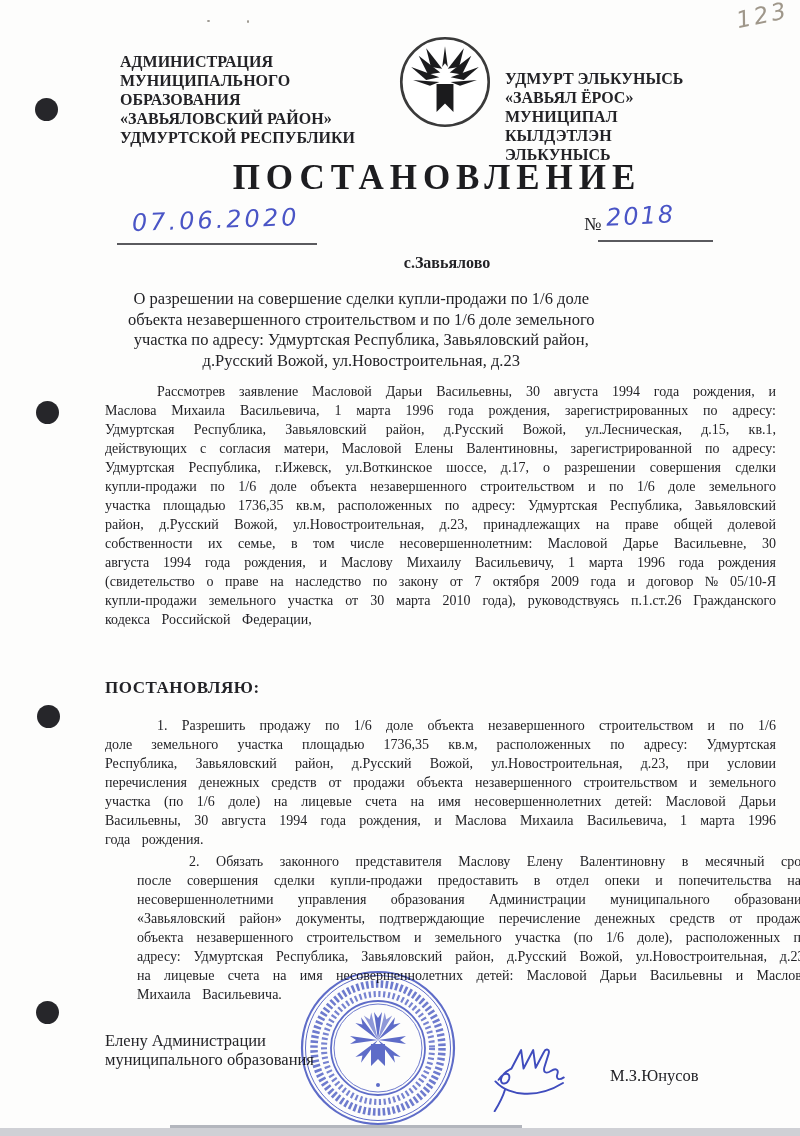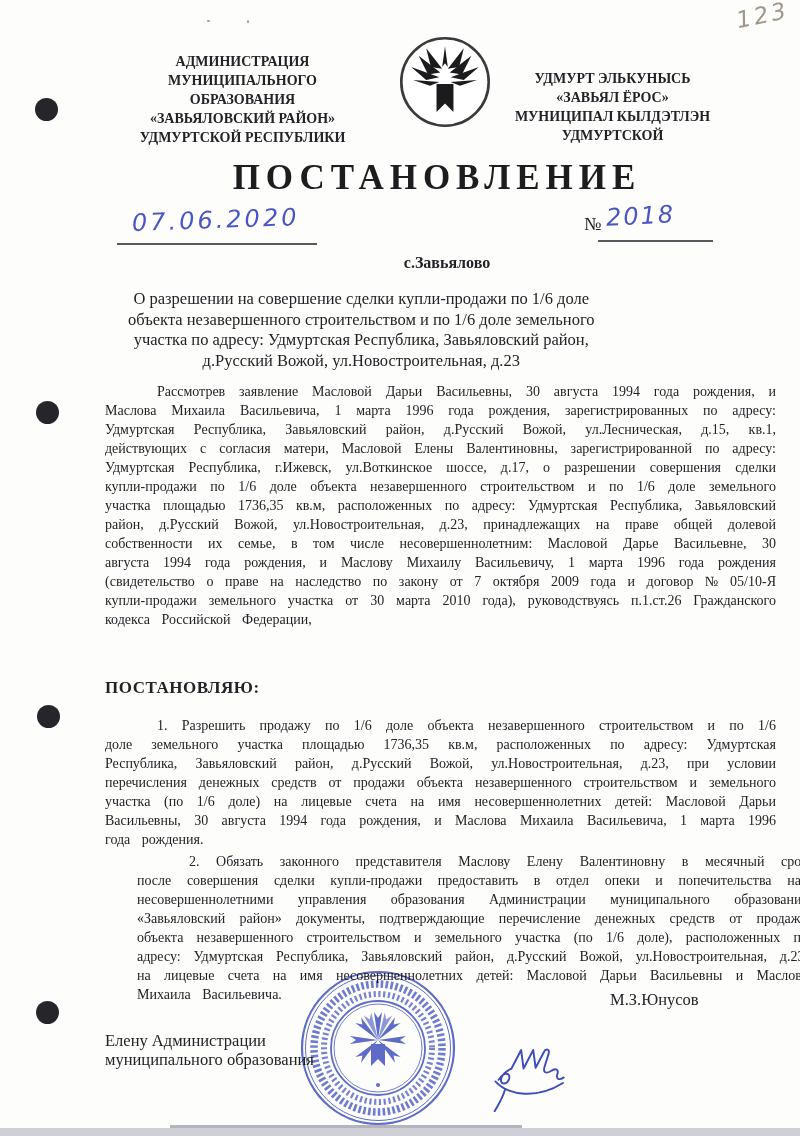--- a/index.html
+++ b/index.html
@@ -14,21 +14,21 @@
   .speck{position:absolute;background:#9a968e;border-radius:50%;}
   .pencil-number{
     position:absolute; left:736px; top:2px;
     font-family:"DejaVu Sans", sans-serif; font-style:italic;
     font-size:23px; letter-spacing:3px; color:#8f8677;
     transform:rotate(-12deg); opacity:.85;
   }
   .bottom-strip{position:absolute;left:0;top:1128px;width:800px;height:8px;background:#cfd0d5;}
   .bottom-strip-dark{position:absolute;left:170px;top:1125px;width:352px;height:3px;background:#b3b6bd;}
   
-  .org{position:absolute;top:52px;font-weight:bold;font-size:14px;line-height:19px;text-align:center;}
+  .org{position:absolute;top:52px;font-weight:bold;font-size:16px;line-height:19px;text-align:left;}
   .org-left{left:120px;width:245px;}
   .org-right{left:505px;width:215px;margin-top:17px;}
   .emblem{position:absolute;left:398px;top:35px;width:94px;height:94px;}
   
   .doc-title{
     position:absolute;left:37px;top:158px;width:800px;text-align:center;
     font-size:35px;font-weight:bold;letter-spacing:6px;color:#1d1d20;
   }
   .hw{font-family:"DejaVu Sans", sans-serif;font-style:italic;color:#4a55c6;}
   .date-hw{position:absolute;left:132px;top:206px;font-size:24px;letter-spacing:3px;transform:rotate(-2deg);}
@@ -44,21 +44,21 @@
     position:absolute;left:105px;width:671px;
     font-size:14px;line-height:19px;
     text-align:justify;word-spacing:8px;text-indent:52px;
   }
   .preamble{top:382px;}
   .resolve-heading{position:absolute;left:105px;top:678px;font-weight:bold;font-size:17px;letter-spacing:.5px;}
   .item1{top:716px;}
   .item2{top:852px;margin-left:32px;}
   
   .sig-position{position:absolute;left:105px;top:1031px;font-size:16.5px;line-height:19px;}
-  .sig-name{position:absolute;left:610px;top:990px;font-size:16.5px;}
+  .sig-name{position:absolute;left:610px;top:1066px;font-size:16.5px;}
   .stamp{position:absolute;left:298px;top:968px;width:160px;height:160px;opacity:.85;mix-blend-mode:multiply;}
   .signature-svg{position:absolute;left:482px;top:1038px;width:96px;height:74px;mix-blend-mode:multiply;}
 </style>
 </head>
 <body>
 
 <div class="page">
 
   <div class="hole" style="left:35px;top:98px;"></div>
   <div class="hole" style="left:36px;top:401px;"></div>
@@ -89,21 +89,21 @@
       <path d="M55,40 L78,22 l-10,20 z"></path>
       <path d="M56,45 L86,34 l-16,14 z"></path>
       <path d="M56,50 L84,48 l-18,6 z"></path>
     </g>
   </svg>
 
   <div class="org org-right">
     <div>УДМУРТ ЭЛЬКУНЫСЬ</div>
     <div>«ЗАВЬЯЛ ЁРОС»</div>
     <div>МУНИЦИПАЛ КЫЛДЭТЛЭН</div>
-    <div>УДМУРТСКОЙ</div>
+    <div>ЭЛЬКУНЫСЬ</div>
   </div>
 
   <div class="doc-title">ПОСТАНОВЛЕНИЕ</div>
 
   <div class="hw date-hw">07.06.2020</div>
   <div class="rule rule-date"></div>
   <div class="num-label">№</div>
   <div class="hw num-hw">2018</div>
   <div class="rule rule-num"></div>
 

